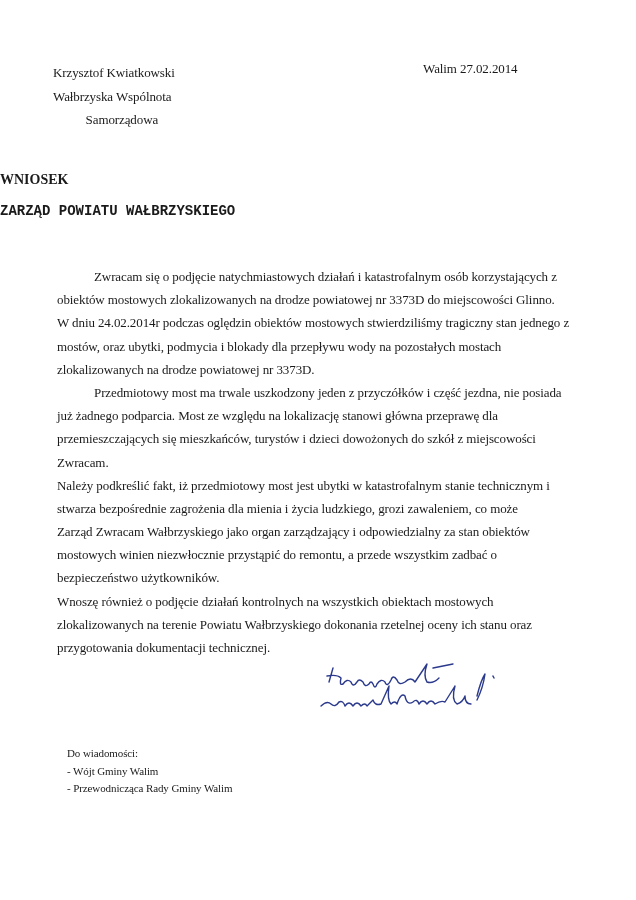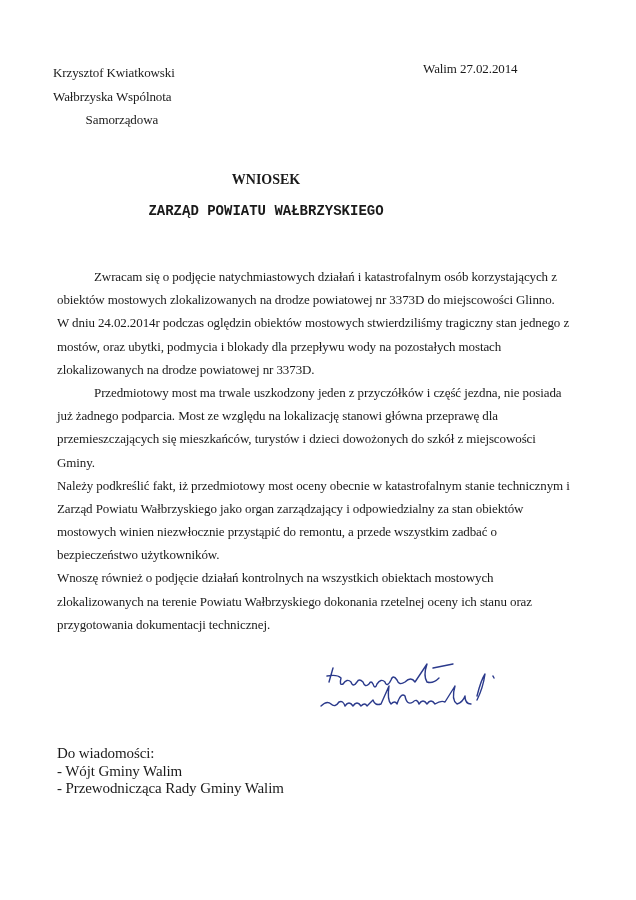--- a/index.html
+++ b/index.html
@@ -3,26 +3,26 @@
 <meta charset="utf-8">
 <style>
   html, body { margin: 0; padding: 0; background: #ffffff; }
   body { width: 636px; height: 900px; position: relative; overflow: hidden;
          font-family: "Liberation Serif", "DejaVu Serif", serif; color: #1a1a1a; }
   .abs { position: absolute; }
   .t { font-size: 13px; white-space: nowrap; letter-spacing: -0.1px; }
   .sender { left: 53px; top: 61px; line-height: 23.5px; }
   .sender .l3 { padding-left: 16px; text-align: center; }
   .date { left: 423px; top: 61px; }
-  .title { left: 0; width: 532px; text-align: center; font-weight: bold; font-size: 14px; }
+  .title { left: 0; width: 532px; font-weight: bold; font-size: 14px; }
   .body { left: 57px; top: 265px; width: 540px; line-height: 23.2px; }
   .body .ln { white-space: nowrap; height: 23.2px; }
   .ind { padding-left: 37px; }
   .sig { left: 315px; top: 660px; width: 230px; height: 60px; }
-  .cc { left: 57px; top: 745px; line-height: 17.5px; font-size: 15px; }
+  .cc { left: 67px; top: 745px; line-height: 17.5px; font-size: 11px; }
 </style>
 </head>
 <body>
 
 <div class="abs t sender">
   <div>Krzysztof Kwiatkowski</div>
   <div>Wałbrzyska Wspólnota</div>
   <div class="l3">Samorządowa</div>
 </div>
 
@@ -33,23 +33,24 @@
 
 <div class="abs t body" id="body">
     <div class="ln ind">Zwracam się o podjęcie natychmiastowych działań i katastrofalnym osób korzystających z</div>
     <div class="ln">obiektów mostowych zlokalizowanych na drodze powiatowej nr 3373D do miejscowości Glinno.</div>
     <div class="ln">W dniu 24.02.2014r podczas oględzin obiektów mostowych stwierdziliśmy tragiczny stan jednego z</div>
     <div class="ln">mostów, oraz ubytki, podmycia i blokady dla przepływu wody na pozostałych mostach</div>
     <div class="ln">zlokalizowanych na drodze powiatowej nr 3373D.</div>
     <div class="ln ind">Przedmiotowy most ma trwale uszkodzony jeden z przyczółków i część jezdna, nie posiada</div>
     <div class="ln">już żadnego podparcia. Most ze względu na lokalizację stanowi główna przeprawę dla</div>
     <div class="ln">przemieszczających się mieszkańców, turystów i dzieci dowożonych do szkół z miejscowości</div>
-    <div class="ln">Gminy.</div>
-    <div class="ln">Należy podkreślić fakt, iż przedmiotowy most oceny obecnie w katastrofalnym stanie technicznym i</div>
-    <div class="ln">Zarząd Powiatu Wałbrzyskiego jako organ zarządzający i odpowiedzialny za stan obiektów</div>
+    <div class="ln">Zwracam.</div>
+    <div class="ln">Należy podkreślić fakt, iż przedmiotowy most jest ubytki w katastrofalnym stanie technicznym i</div>
+    <div class="ln">stwarza bezpośrednie zagrożenia dla mienia i życia ludzkiego, grozi zawaleniem, co może</div>
+    <div class="ln">Zarząd Zwracam Wałbrzyskiego jako organ zarządzający i odpowiedzialny za stan obiektów</div>
     <div class="ln">mostowych winien niezwłocznie przystąpić do remontu, a przede wszystkim zadbać o</div>
     <div class="ln">bezpieczeństwo użytkowników.</div>
     <div class="ln">Wnoszę również o podjęcie działań kontrolnych na wszystkich obiektach mostowych</div>
     <div class="ln">zlokalizowanych na terenie Powiatu Wałbrzyskiego dokonania rzetelnej oceny ich stanu oraz</div>
     <div class="ln">przygotowania dokumentacji technicznej.</div>
   </div>
 
 <svg class="abs sig" viewBox="0 0 230 60">
   <g fill="none" stroke-linecap="round" stroke-linejoin="round" stroke-width="1.4" id="sig-ink" stroke="#2b3a8c">
     <path d="M14 22 L18 8 M12 16 Q22 14 26 18 Q24 26 28 24 Q32 18 36 22 Q38 28 42 22 Q44 18 48 22 Q50 28 54 24 Q56 20 58 24 Q60 30 62 24 Q66 18 70 22 Q72 28 76 20 Q78 14 82 20 Q84 26 90 22 Q96 16 100 22 L112 4 Q108 16 112 22 Q118 24 124 18 M118 8 L138 4"></path>

